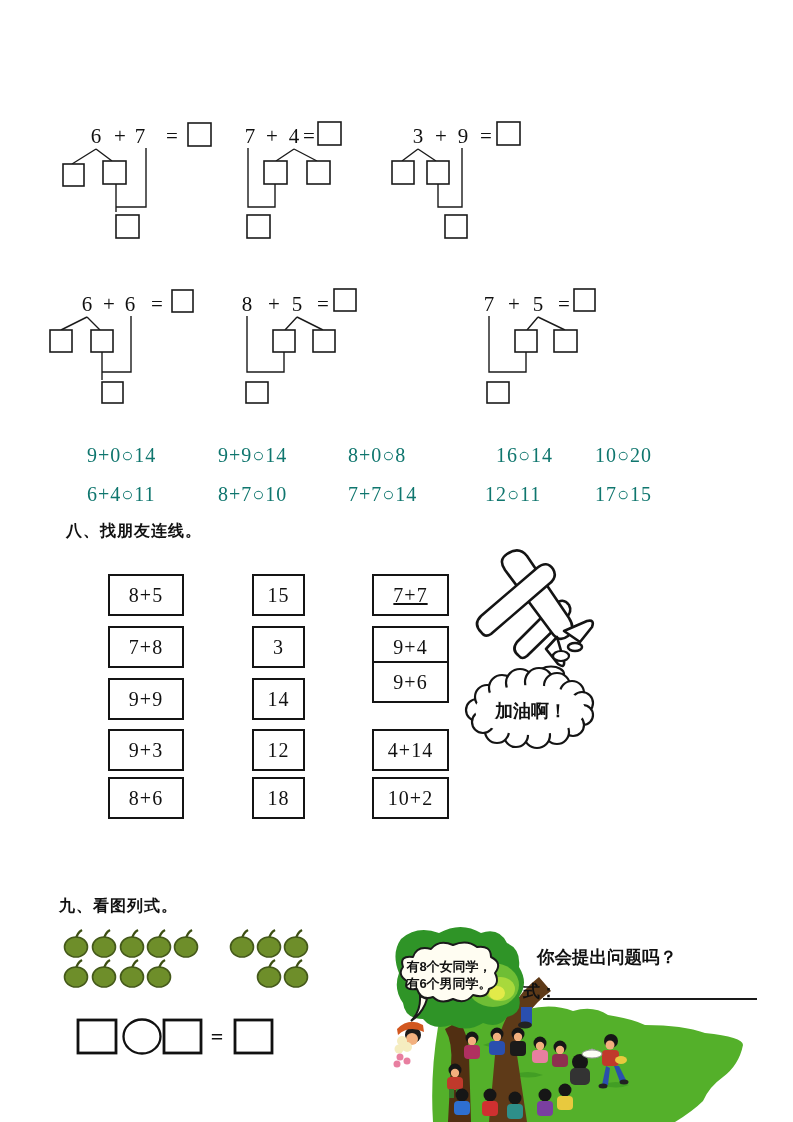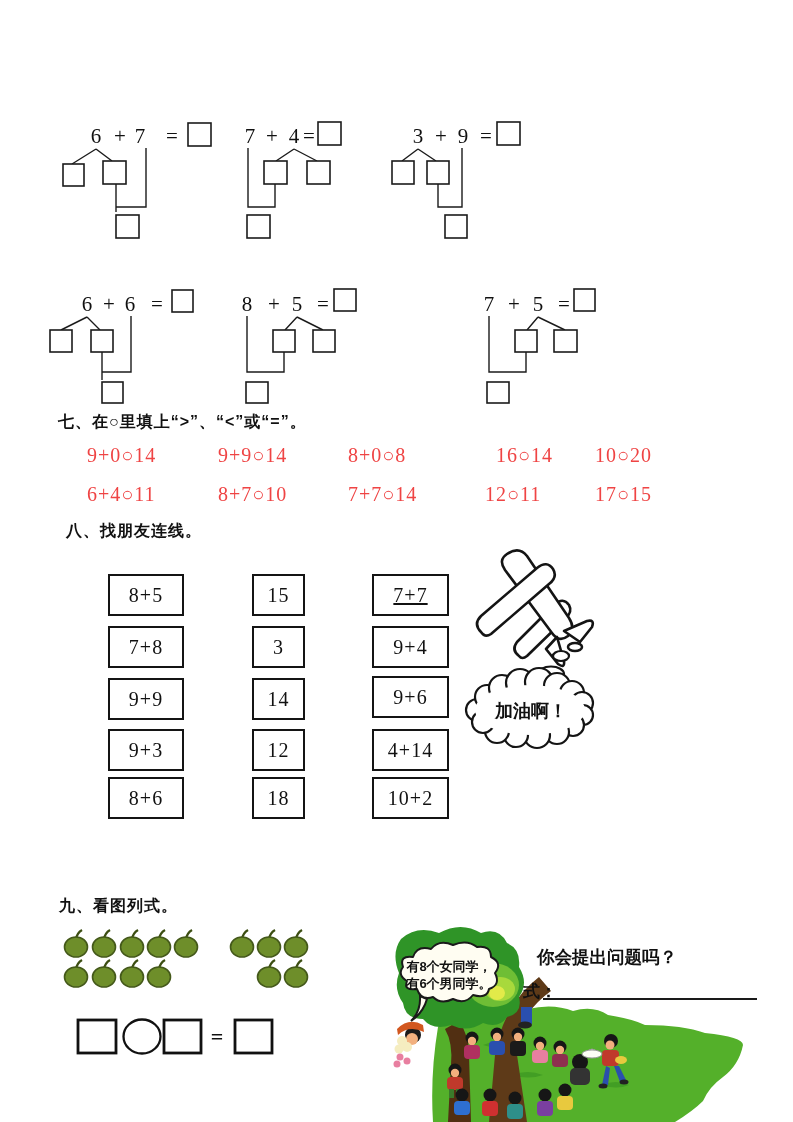--- a/index.html
+++ b/index.html
@@ -2,21 +2,21 @@
 <html><head>
 <meta charset="utf-8">
 <style>
   html,body{margin:0;padding:0;background:#fff;}
   .page{position:relative;width:793px;height:1122px;background:#ffffff;overflow:hidden;
         font-family:"Liberation Sans",sans-serif;color:#1b1b1b;}
   .abs{position:absolute;}
   .heading{font-weight:bold;font-size:16px;letter-spacing:1px;color:#111;
            font-family:"Liberation Sans",sans-serif;white-space:nowrap;}
   .cmp{position:absolute;font-family:"Liberation Serif",serif;font-size:20px;
-       letter-spacing:1px;white-space:nowrap;color:#ef4444;}
+       letter-spacing:1px;white-space:nowrap;color:#0f766e;}
   .mbox{position:absolute;border:2px solid #141414;background:#fff;display:flex;
         align-items:center;justify-content:center;font-family:"Liberation Serif",serif;
         font-size:20px;letter-spacing:1px;color:#111;}
   svg{position:absolute;overflow:visible;}
   svg text.num{font-family:"Liberation Serif",serif;font-size:21px;fill:#111;text-anchor:middle;}
   svg .ln{stroke:#1b1b1b;stroke-width:1.4;fill:none;}
   svg .bx{stroke:#1b1b1b;stroke-width:1.6;fill:#fff;}
   svg text.cjk{font-family:"Liberation Sans",sans-serif;fill:#111;}
 </style>
 </head>
@@ -98,21 +98,20 @@
       <text class="num" x="564" y="311">=</text>
       <rect class="bx" x="574" y="289" width="21" height="22"></rect>
       <path class="ln" d="M538,317 L527,330 M538,317 L565,330"></path>
       <rect class="bx" x="515" y="330" width="22" height="22"></rect>
       <rect class="bx" x="554" y="330" width="23" height="22"></rect>
       <path class="ln" d="M489,316 L489,372 L526,372 L526,352"></path>
       <rect class="bx" x="487" y="382" width="22" height="21"></rect>
     </g>
   </svg>
 
-  <div class="abs heading" style="left:58px;top:412px;">七、在○里填上“&gt;”、“&lt;”或“=”。</div>
 
   <div>
     <span class="cmp" style="left:87px;top:444px;">9+0○14</span>
     <span class="cmp" style="left:218px;top:444px;">9+9○14</span>
     <span class="cmp" style="left:348px;top:444px;">8+0○8</span>
     <span class="cmp" style="left:496px;top:444px;">16○14</span>
     <span class="cmp" style="left:595px;top:444px;">10○20</span>
   </div>
   <div>
     <span class="cmp" style="left:87px;top:483px;">6+4○11</span>
@@ -133,21 +132,21 @@
     <div class="mbox" style="left:108px;top:777px;width:72px;height:38px;">8+6</div>
 
     <div class="mbox" style="left:252px;top:574px;width:49px;height:38px;">15</div>
     <div class="mbox" style="left:252px;top:626px;width:49px;height:38px;">3</div>
     <div class="mbox" style="left:252px;top:678px;width:49px;height:38px;">14</div>
     <div class="mbox" style="left:252px;top:729px;width:49px;height:38px;">12</div>
     <div class="mbox" style="left:252px;top:777px;width:49px;height:38px;">18</div>
 
     <div class="mbox" style="left:372px;top:574px;width:73px;height:38px;text-decoration:underline;">7+7</div>
     <div class="mbox" style="left:372px;top:626px;width:73px;height:38px;">9+4</div>
-    <div class="mbox" style="left:372px;top:676px;width:73px;height:38px;text-align:right;">9+6</div>
+    <div class="mbox" style="left:372px;top:661px;width:73px;height:38px;text-align:right;">9+6</div>
     <div class="mbox" style="left:372px;top:729px;width:73px;height:38px;">4+14</div>
     <div class="mbox" style="left:372px;top:777px;width:73px;height:38px;">10+2</div>
   </div>
 
   <svg style="left:455px;top:540px;" width="170" height="215" viewBox="0 0 170 215">
     <g transform="translate(14,4)" stroke="#141414" stroke-width="2.6" fill="#ffffff" stroke-linejoin="round" stroke-linecap="round">
       <path d="M50,112 Q42,106 48,98 L86,60 Q94,53 100,61 Q104,68 96,75 L58,112 Q53,116 50,112 Z"></path>
       <path d="M38,10 Q50,2 58,12 L100,74 Q107,85 99,92 Q90,99 83,89 L36,26 Q29,16 38,10 Z"></path>
       <path d="M12,88 Q4,80 12,72 L68,24 Q78,16 84,25 Q89,33 80,40 L22,90 Q16,94 12,88 Z"></path>
       <path d="M95,87 L118,77 Q126,75 123,83 L111,98 Z"></path>

